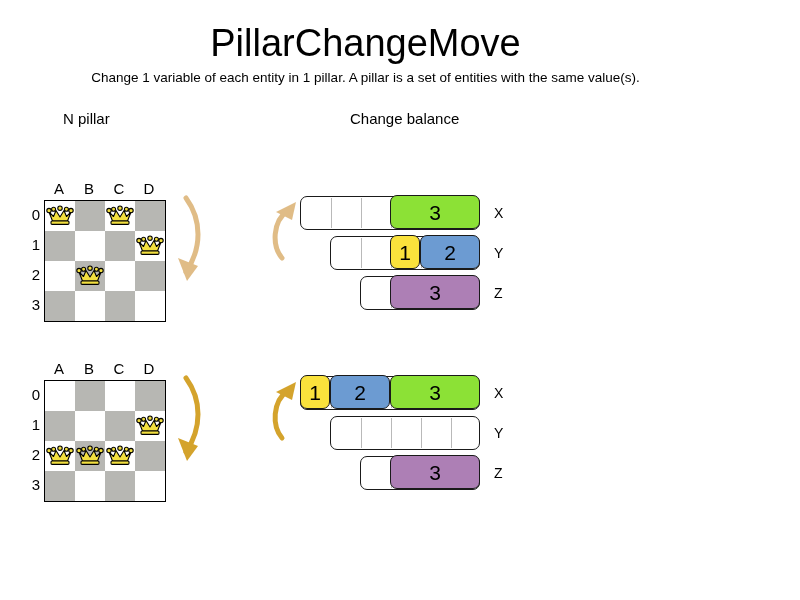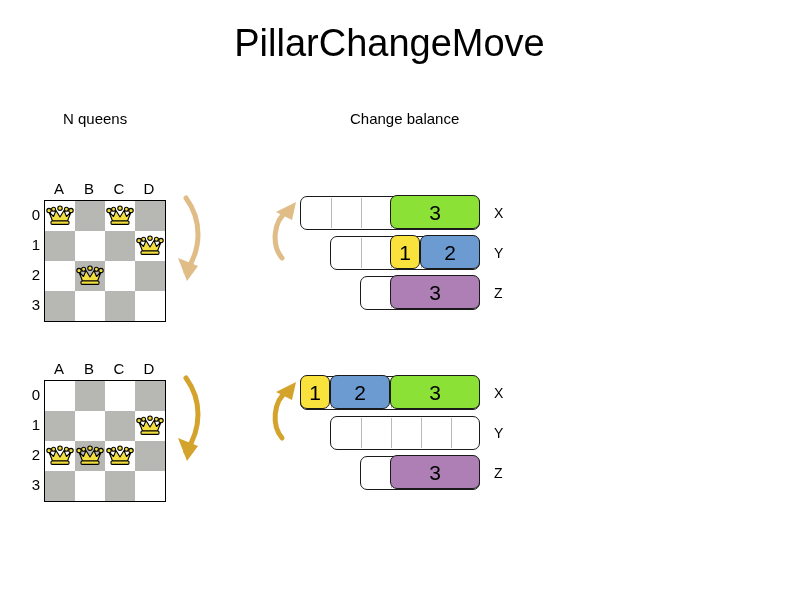--- a/index.html
+++ b/index.html
@@ -16,21 +16,20 @@
     font-family: "Liberation Sans", sans-serif;
     color: #000000;
   }
 
   
   #header {
     position: absolute;
     left: 0; top: 0;
     width: 731px;
     text-align: center;
-    margin-left: 24px;
   }
   #page-title {
     margin: 0;
     padding-top: 24px;
     font-size: 38px;
     font-weight: normal;
     letter-spacing: 0px;
     line-height: 1.05;
   }
   #page-subtitle {
@@ -159,23 +158,24 @@
   #arrow-nqueens-top    { left: 168px; top: 186px; }
   #arrow-nqueens-bottom { left: 168px; top: 366px; }
   #arrow-cloud-top      { left: 266px; top: 196px; }
   #arrow-cloud-bottom   { left: 266px; top: 376px; }
 </style>
 </head>
 <body>
 
 <div id="header">
   <h1 id="page-title">PillarChangeMove</h1>
+  <p id="page-subtitle">Change 1 variable of each entity in 1 pillar. A pillar is a set of entities with the same value(s).</p>
 </div>
 
-<div class="col-heading" id="heading-nqueens">N queens</div>
+<div class="col-heading" id="heading-nqueens">N pillar</div>
 <div class="col-heading" id="heading-cloud">Change balance</div>
 
 <div class="board-block" id="board-block-top">
     <div class="file-labels">
       <div class="file-label" style="left: 0px;">A</div>
       <div class="file-label" style="left: 30px;">B</div>
       <div class="file-label" style="left: 60px;">C</div>
       <div class="file-label" style="left: 90px;">D</div>
     </div>
     <div class="rank-labels">

